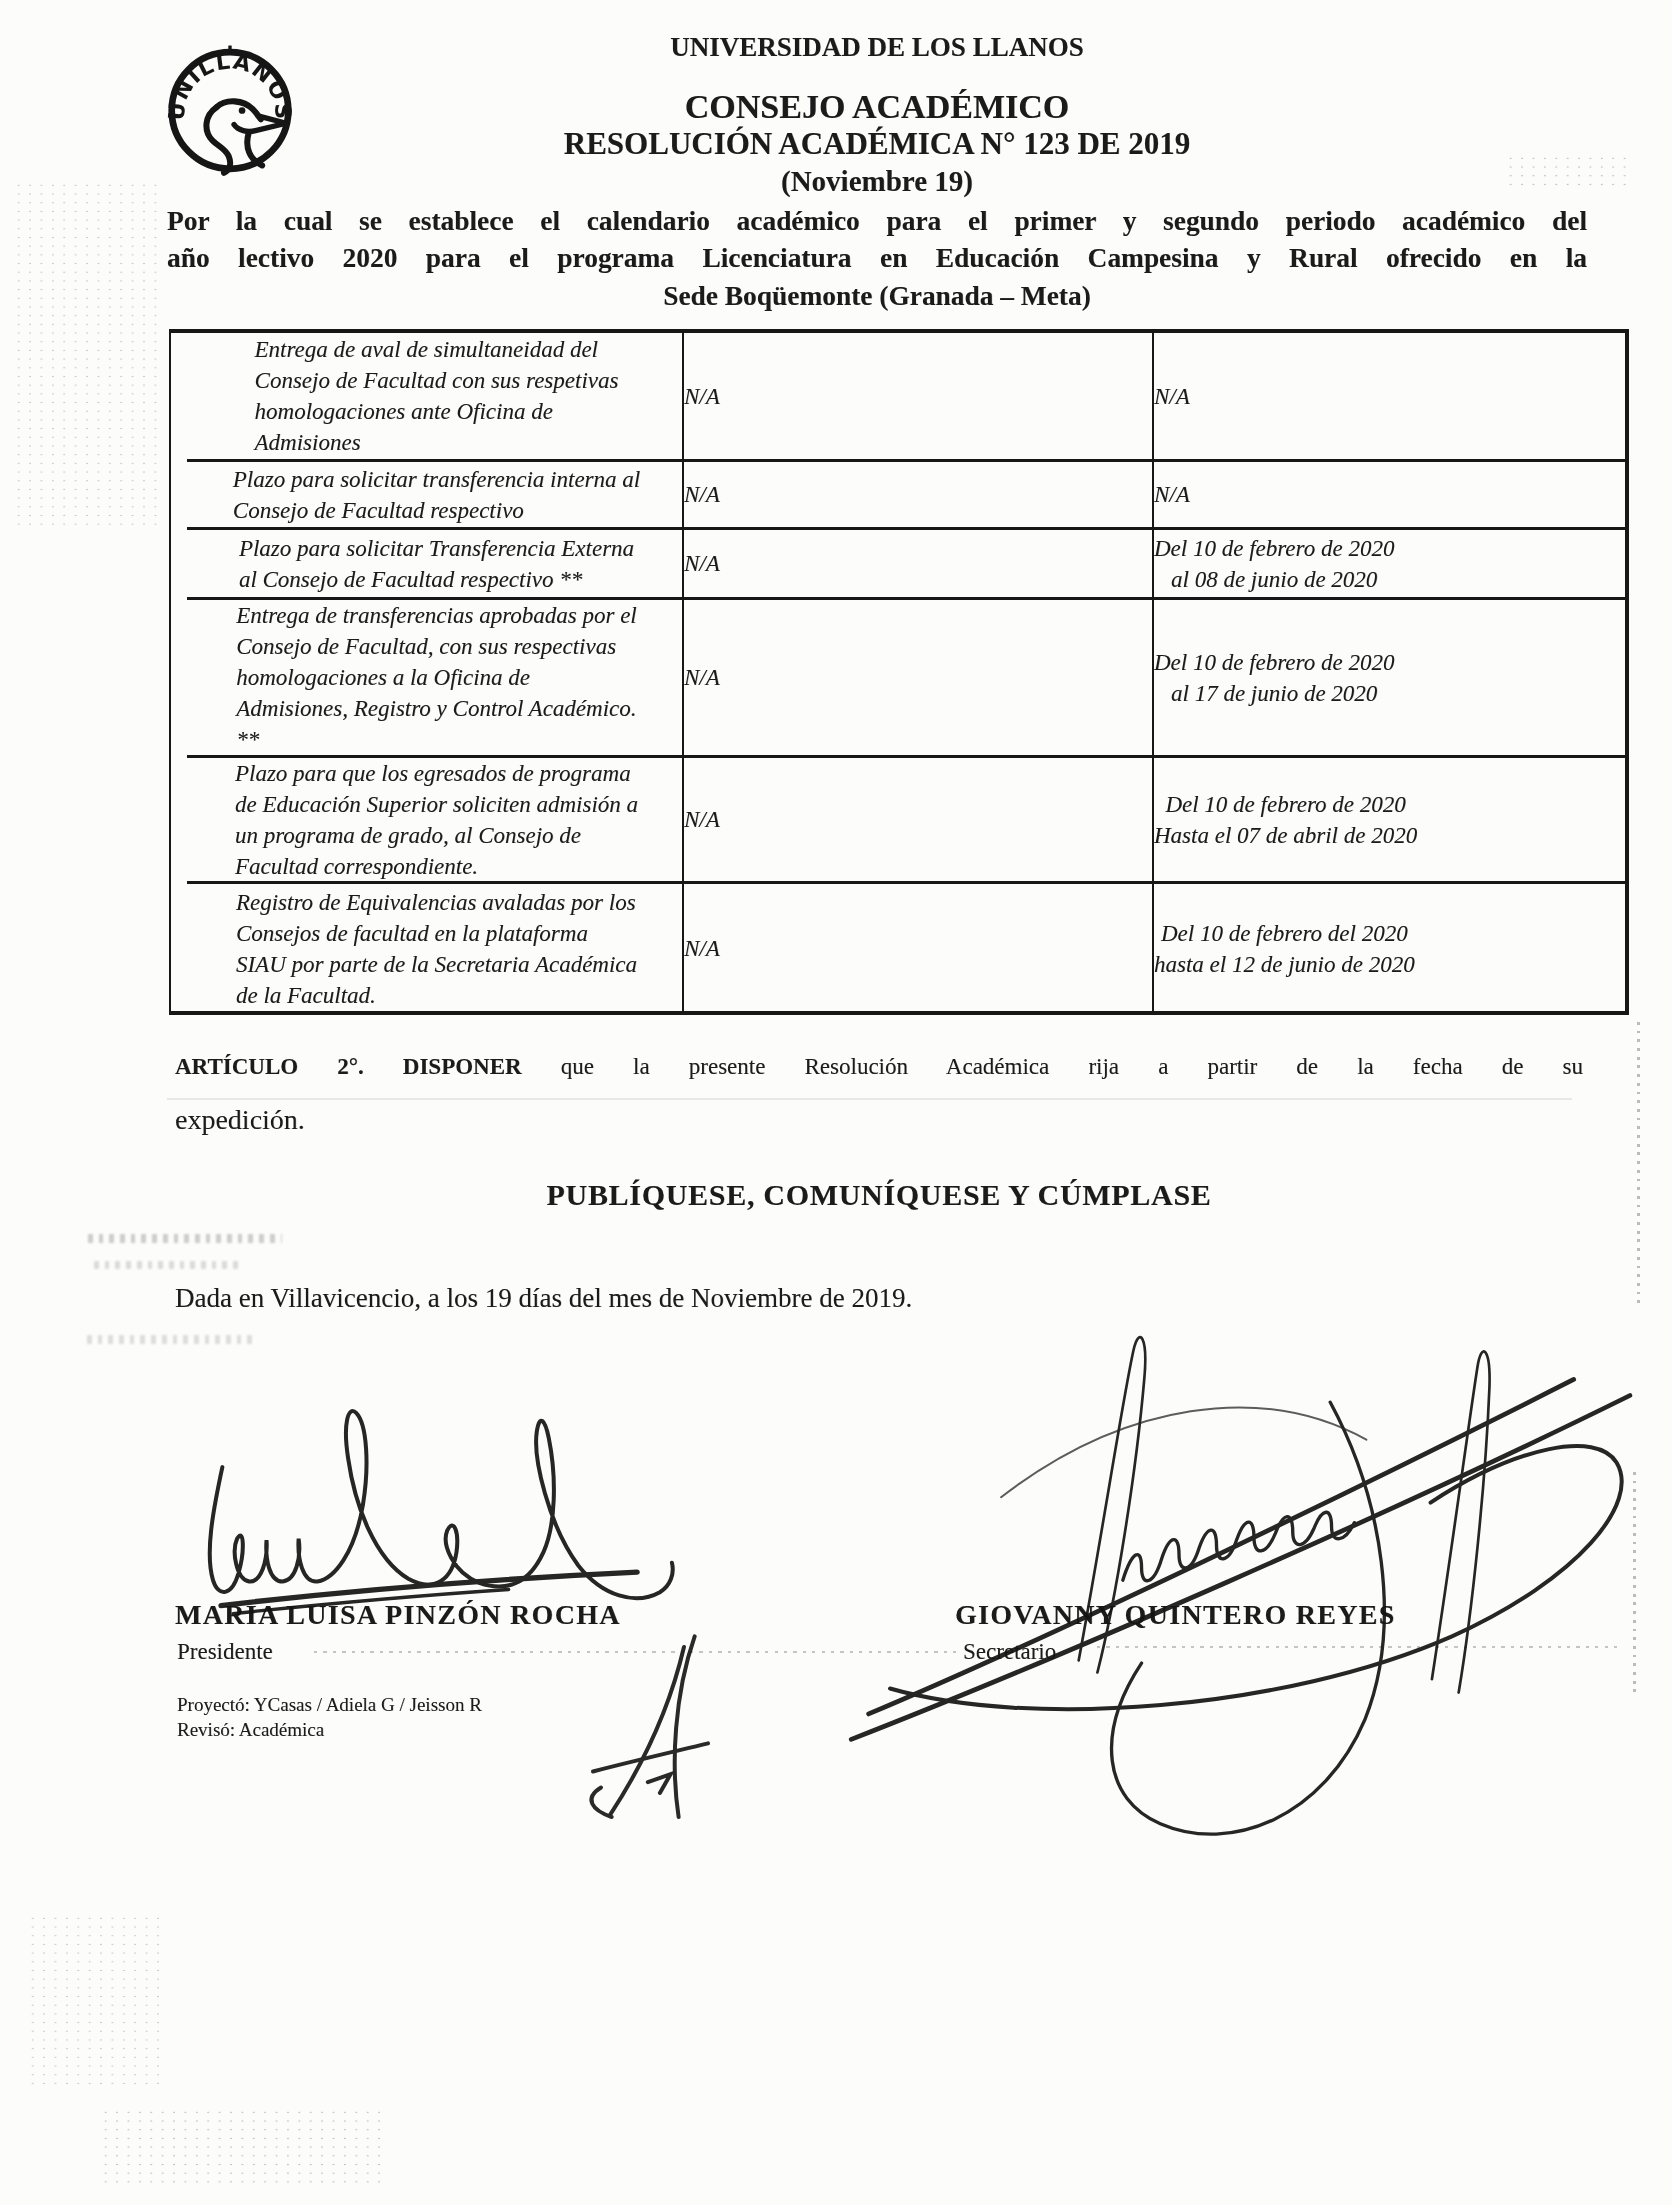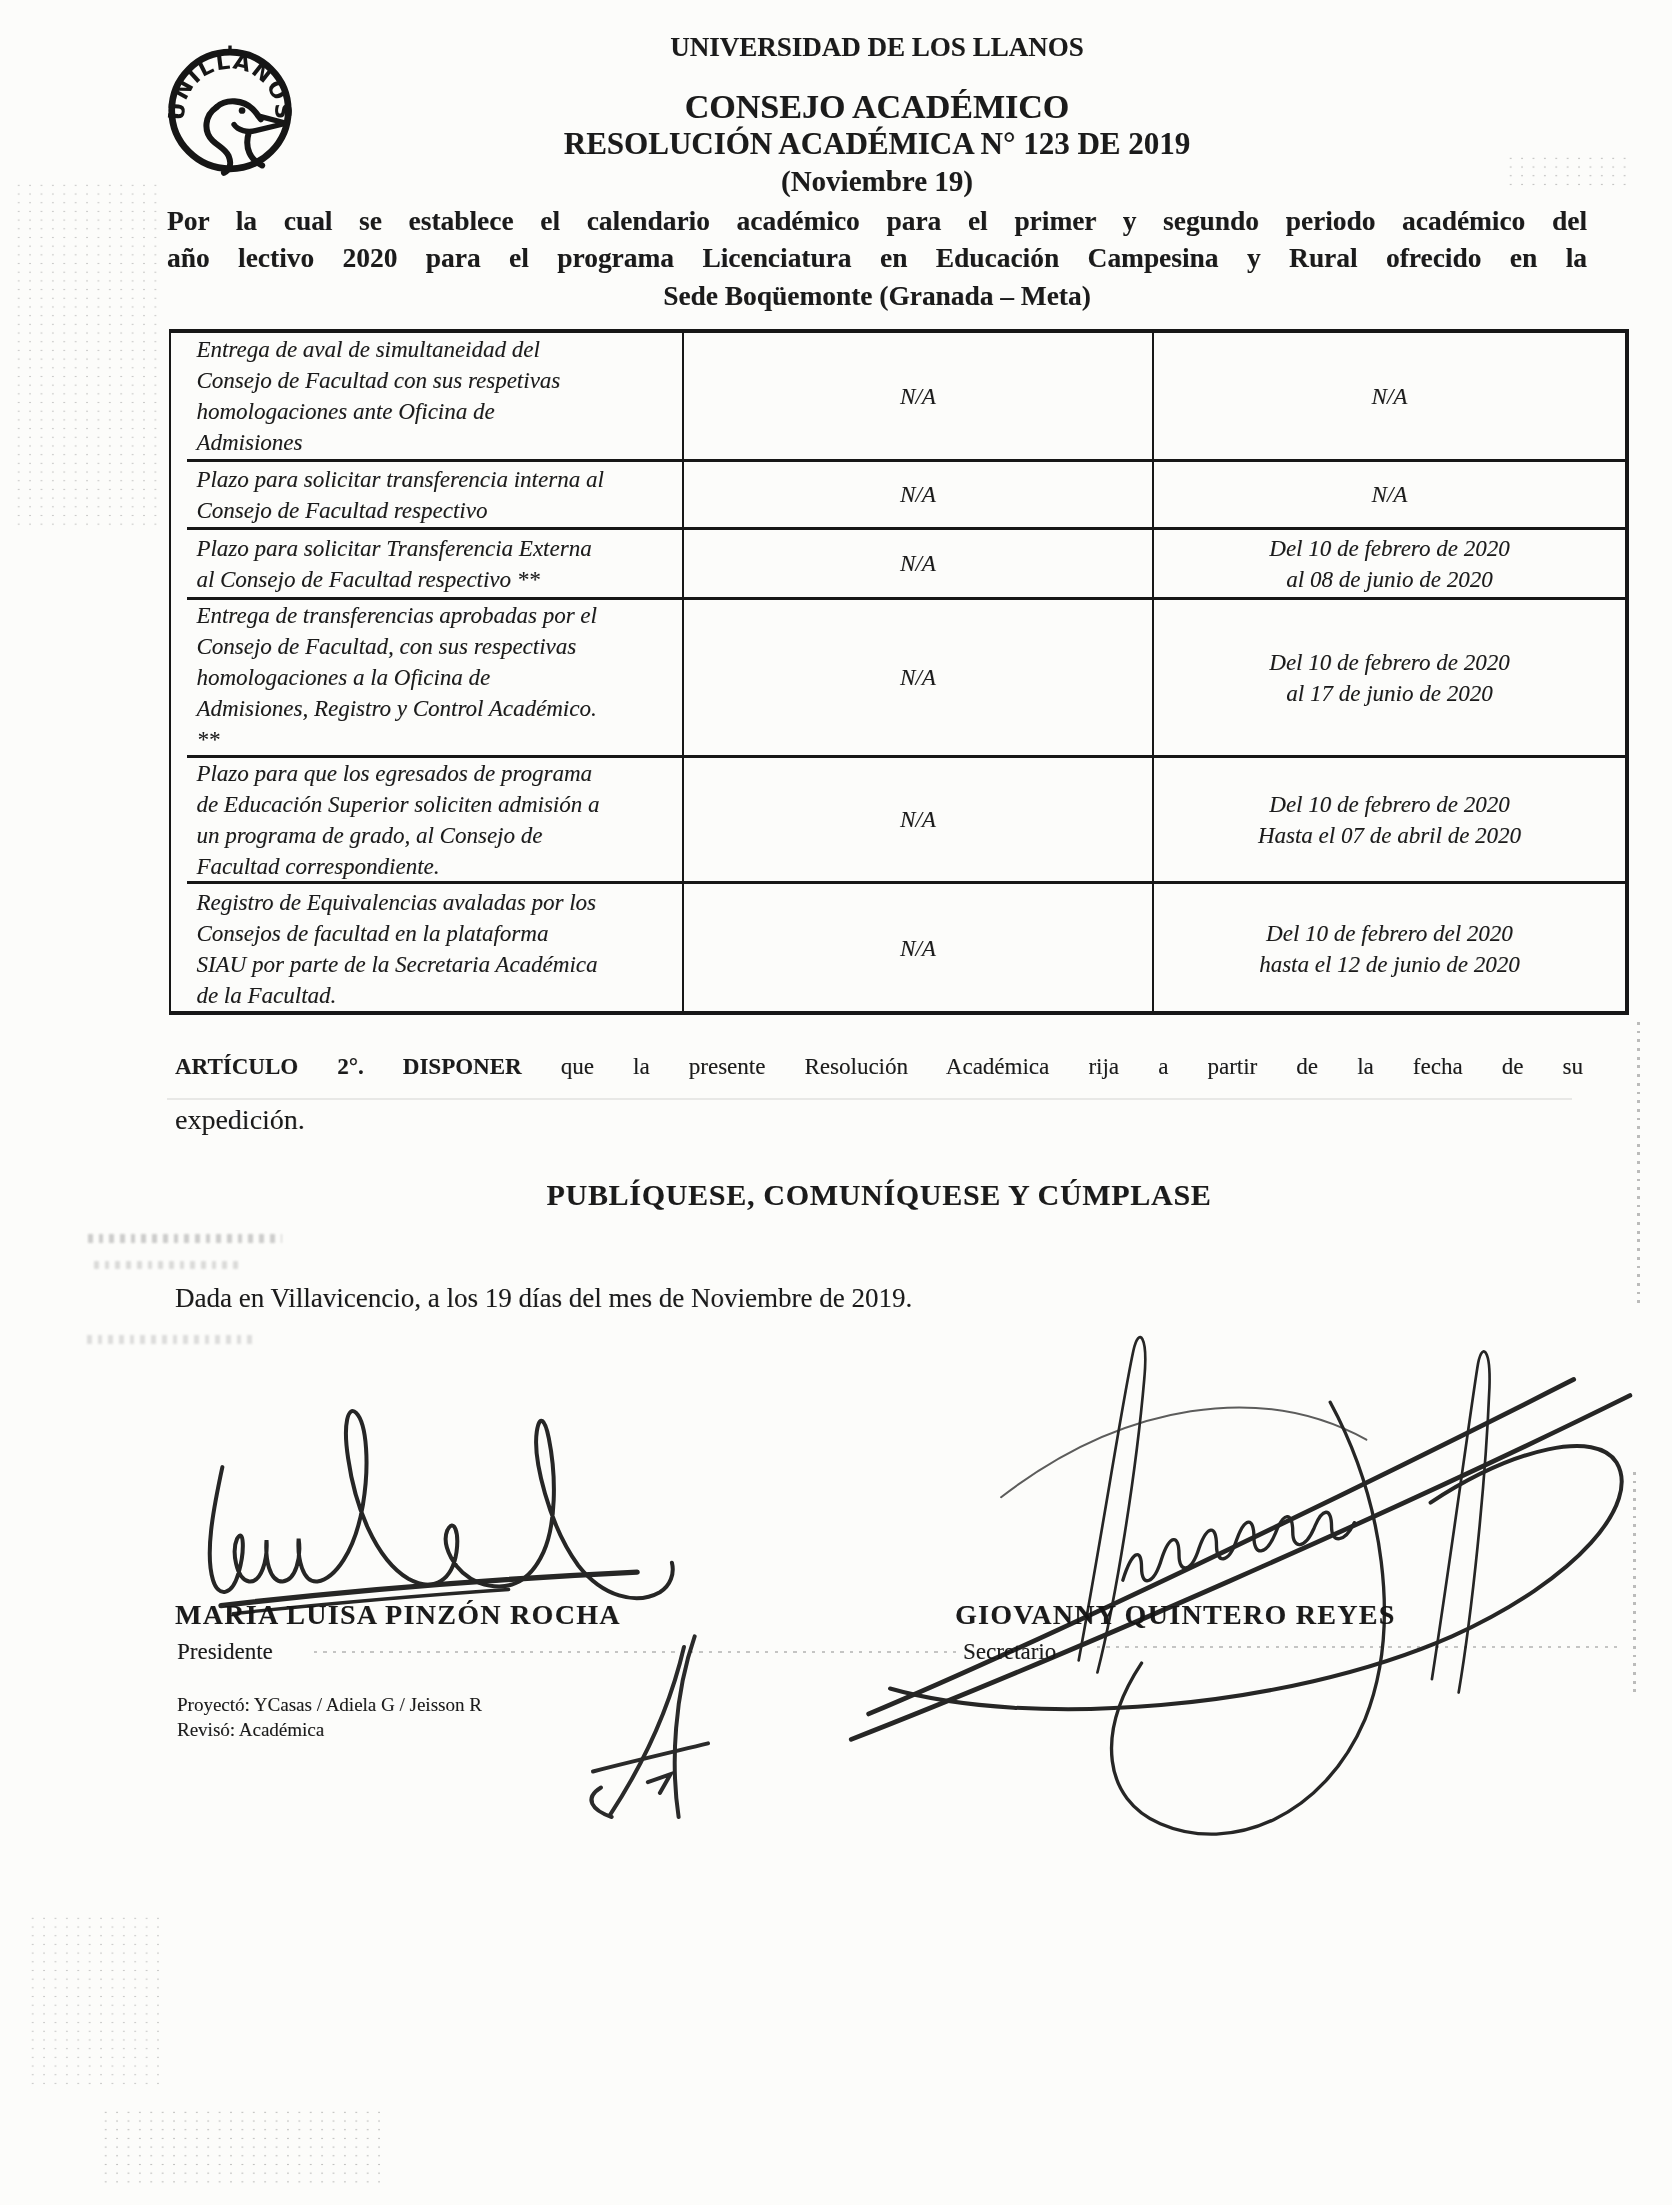--- a/index.html
+++ b/index.html
@@ -31,22 +31,22 @@
     grid-template-columns:511px 470px 1fr;
     grid-template-rows:126px 68px 70px 158px 126px 1fr;
     border:2.7px solid #171717; border-top-width:4.7px; border-right-width:4.7px; border-bottom-width:4px;
     box-sizing:border-box;
   }
   .tc { border-left:2.7px solid #171717; border-top:3.3px solid #171717;
         display:flex; align-items:center; box-sizing:border-box;
         font-style:italic; font-size:23px; line-height:31px; }
   .tc:nth-child(-n+3) { border-top:none; }
   .tc:nth-child(3n+1) { border-left:none; }
-  .tc-act { padding:2.7px 5.4px 2.7px 9.4px; justify-content:flex-start;margin-left:16px; }
-  .tc-mid { justify-content:center; text-align:center; }
+  .tc-act { padding:2.7px 5.4px 2.7px 9.4px; justify-content:center;margin-left:16px; }
+  .tc-mid { text-align:center; }
   .pre { white-space:pre-line; }
 
   
   .art1 { left:175px; top:1054px; width:1408px; font-size:23px;
           text-align:justify; text-align-last:justify; }
   .art1 .b { font-weight:bold; }
   .art2 { left:175px; top:1104px; font-size:28px; }
   .publish { left:169px; top:1178px; width:1420px; text-align:center;
              font-weight:bold; font-size:30px; letter-spacing:0.7px; }
   .issued { left:175px; top:1283px; font-size:27px; }

